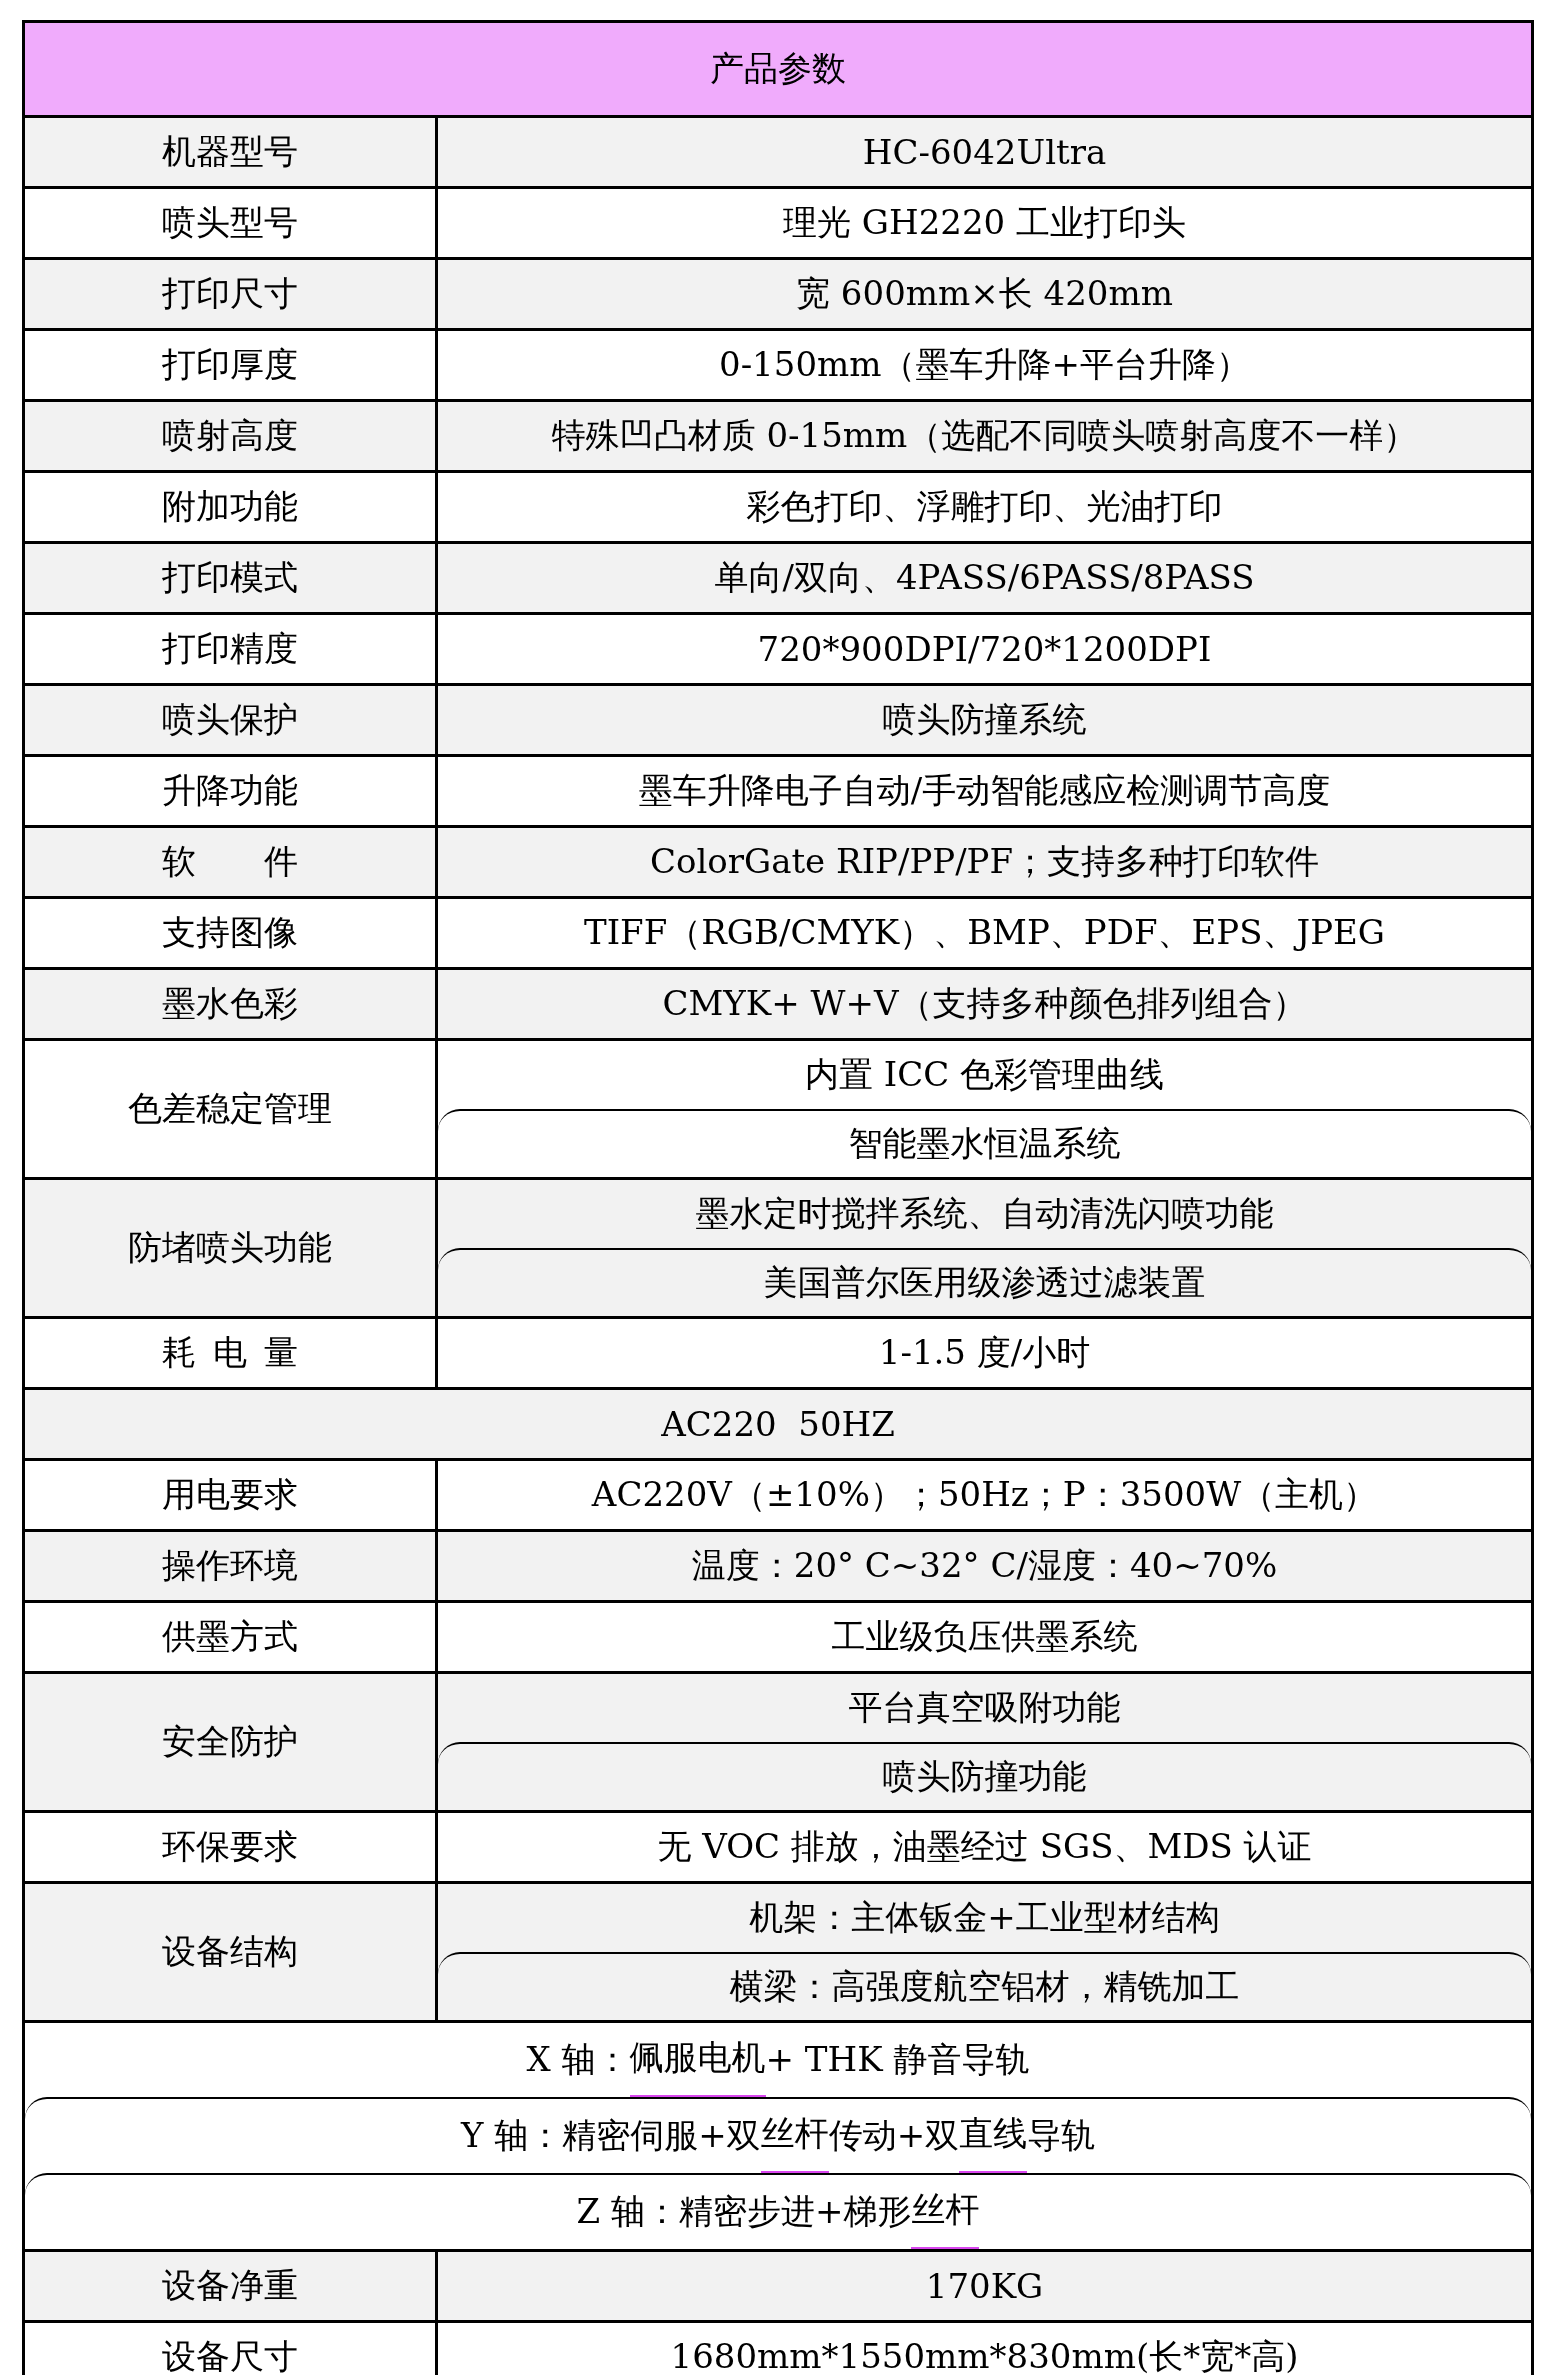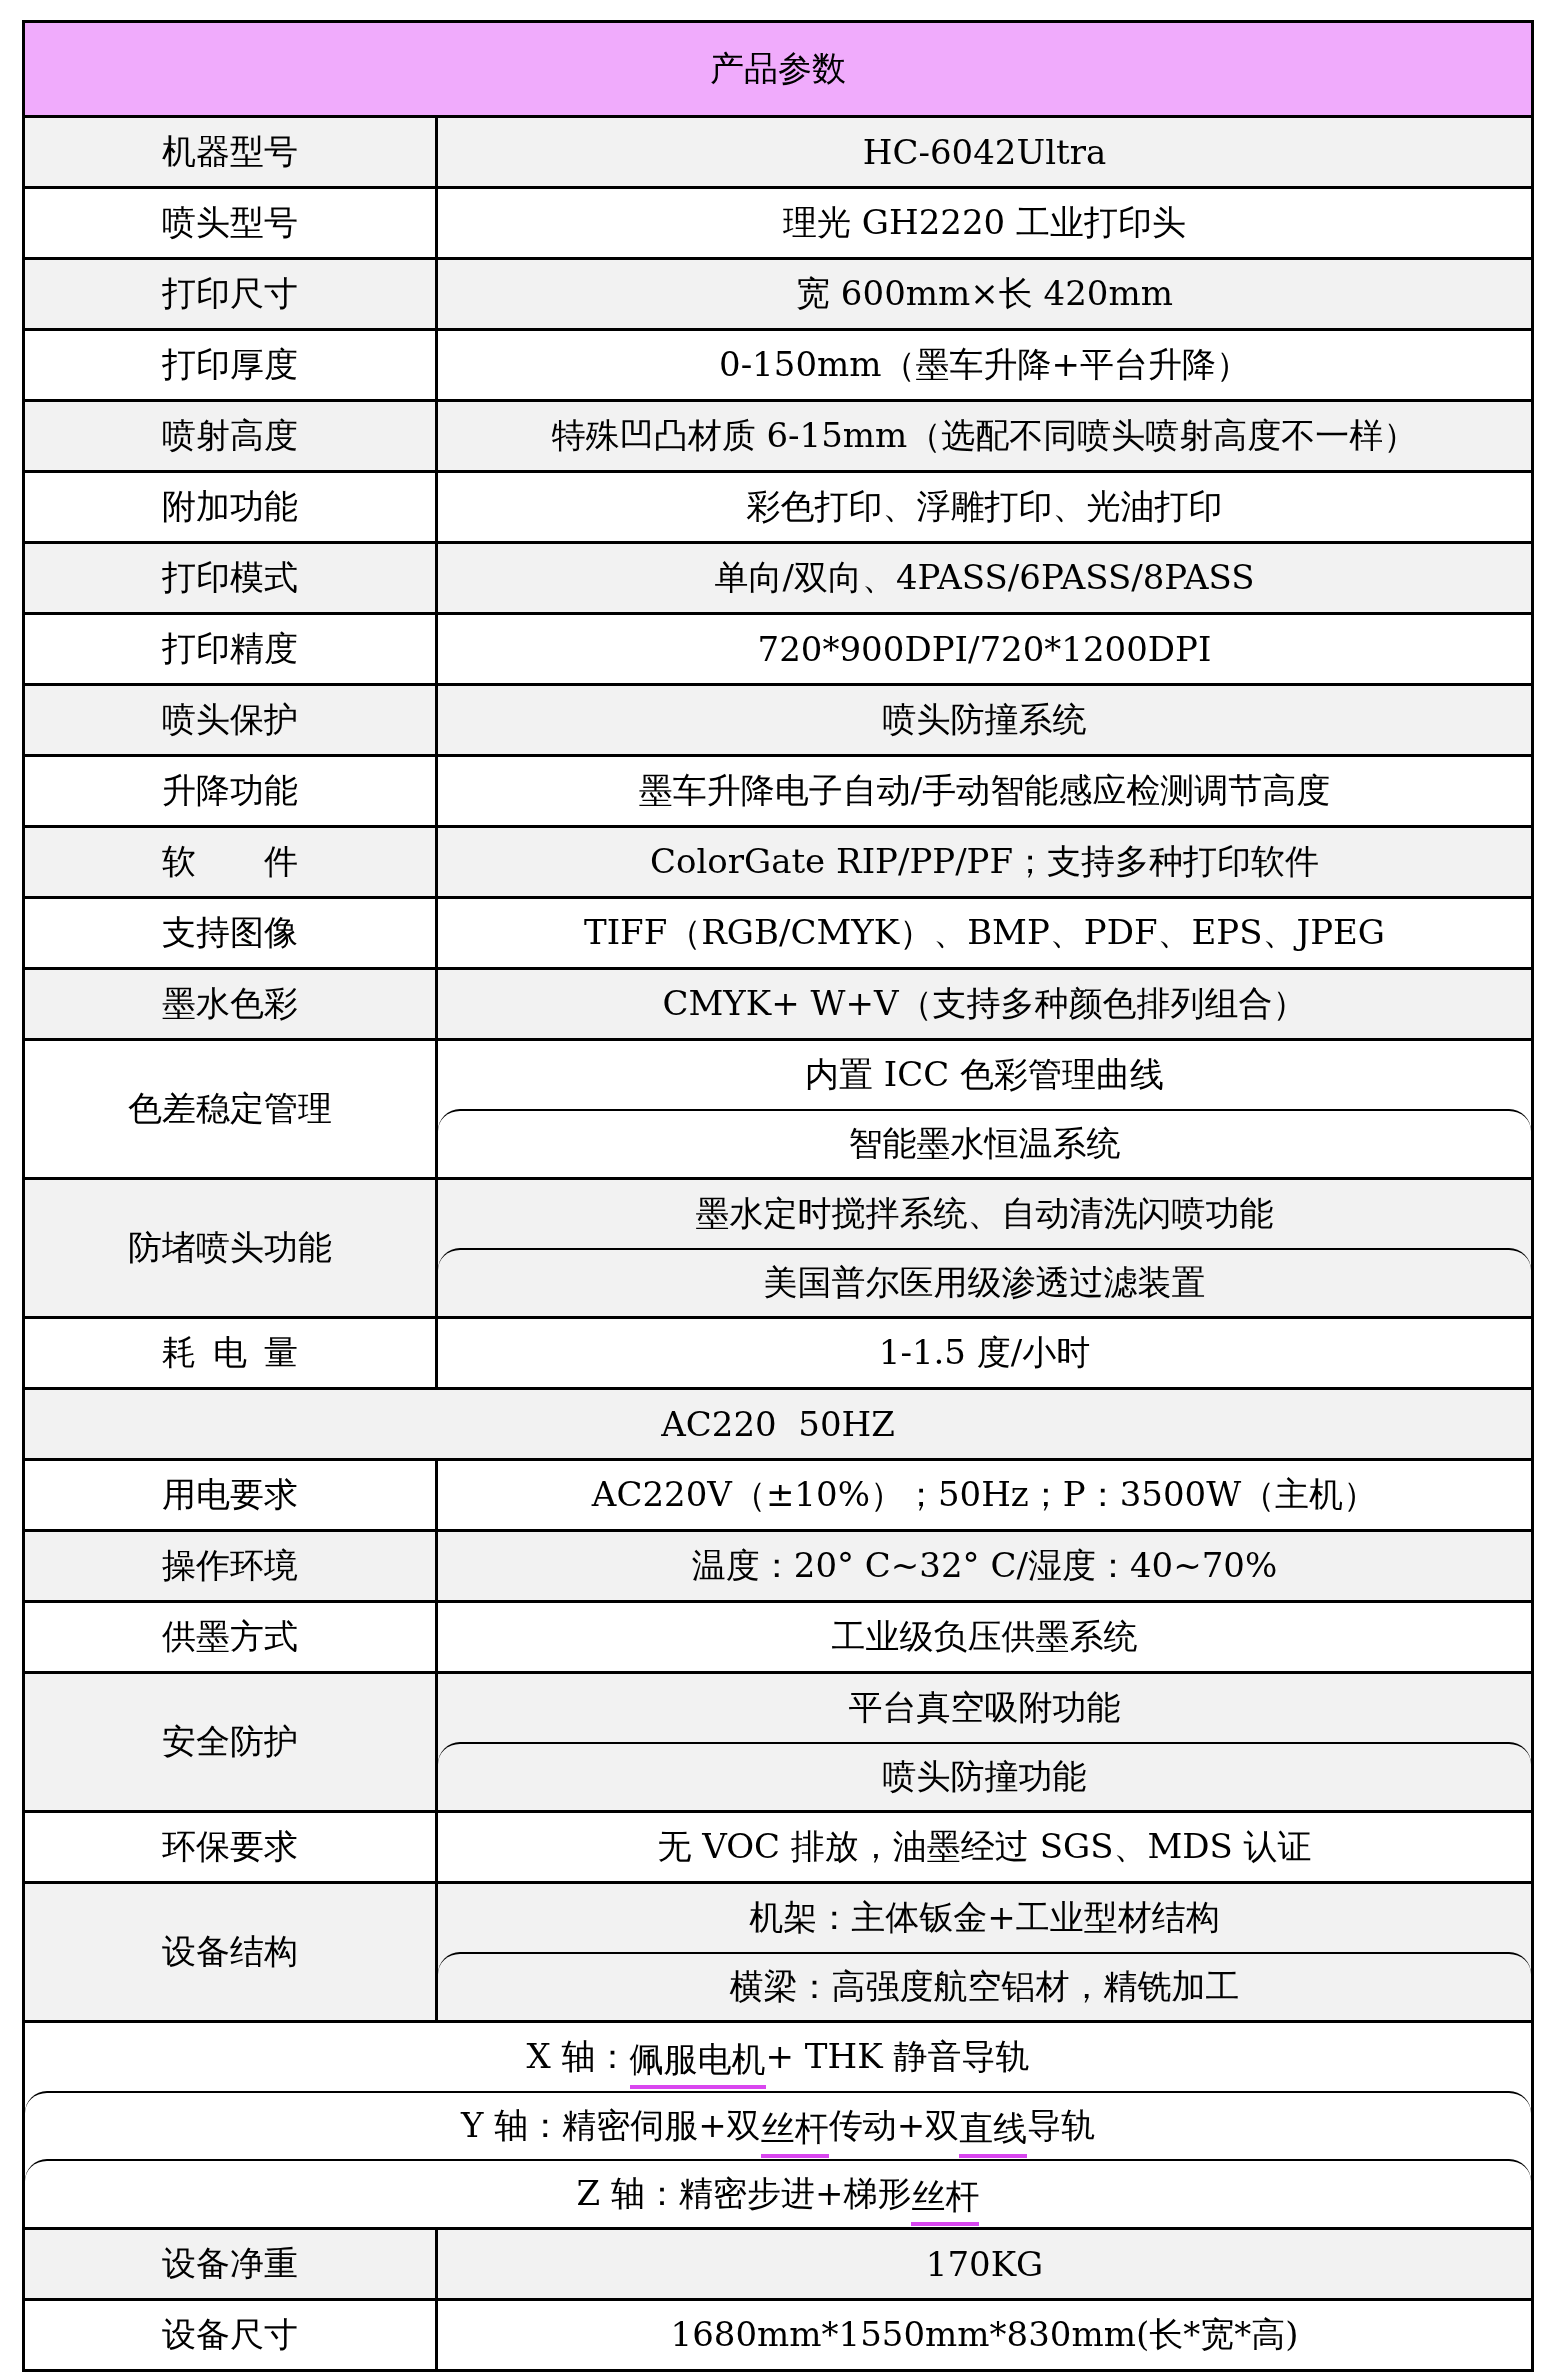--- a/index.html
+++ b/index.html
@@ -67,22 +67,22 @@
     font-size: 34px;
     white-space: pre-wrap;
     padding: 0 12px;
     box-sizing: border-box;
     border-radius: 22px;
   }
   .group .value + .value {
     border-top: 2px solid #000000;
   }
   .proof {
-    border-bottom: 4px solid #d946ef;
-    padding-bottom: 2px;
+    border-bottom: 2px solid #d946ef;
+    padding-bottom: 14px;
     margin-top: 12px;
   }
 </style>
 </head>
 <body>
 
 <div class="spec-table">
   <div class="title-row">产品参数</div>
   <div id="groups">
       <div class="group shaded">
@@ -105,21 +105,21 @@
       </div>
       <div class="group">
         <div class="label">打印厚度</div>
         <div class="values">
           <div class="value">0-150mm（墨车升降+平台升降）</div>
         </div>
       </div>
       <div class="group shaded">
         <div class="label">喷射高度</div>
         <div class="values">
-          <div class="value">特殊凹凸材质 6-15mm（选配不同喷头喷射高度不一样）</div>
+          <div class="value">特殊凹凸材质 0-15mm（选配不同喷头喷射高度不一样）</div>
         </div>
       </div>
       <div class="group">
         <div class="label">附加功能</div>
         <div class="values">
           <div class="value">彩色打印、浮雕打印、光油打印</div>
         </div>
       </div>
       <div class="group shaded">
         <div class="label">打印模式</div>

